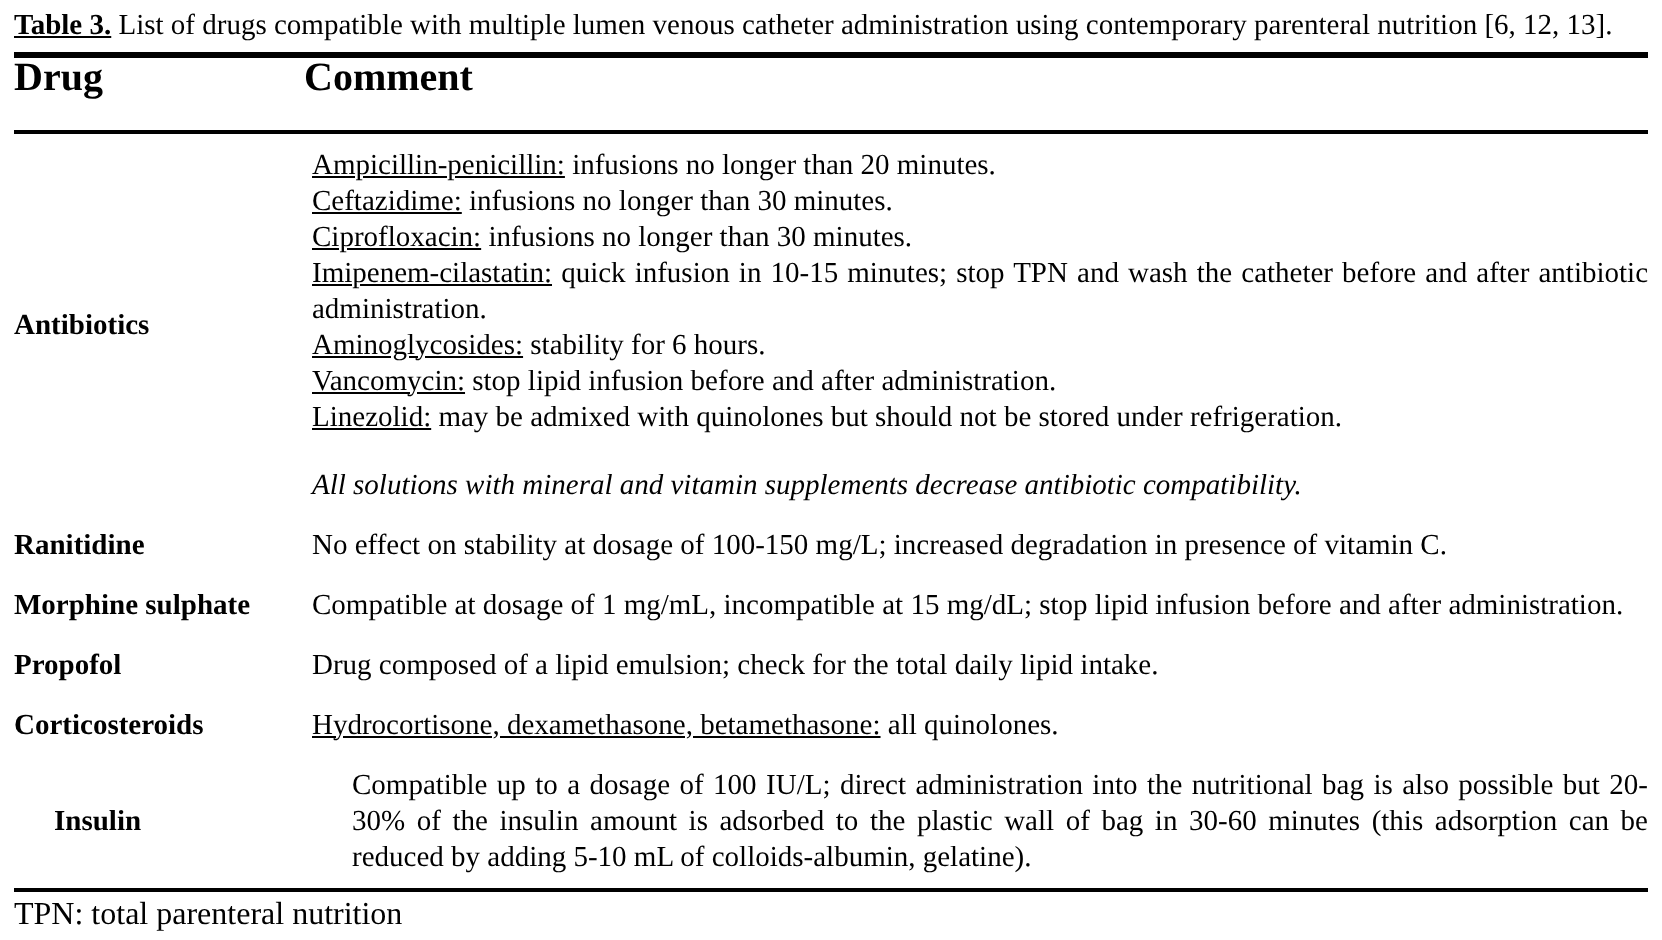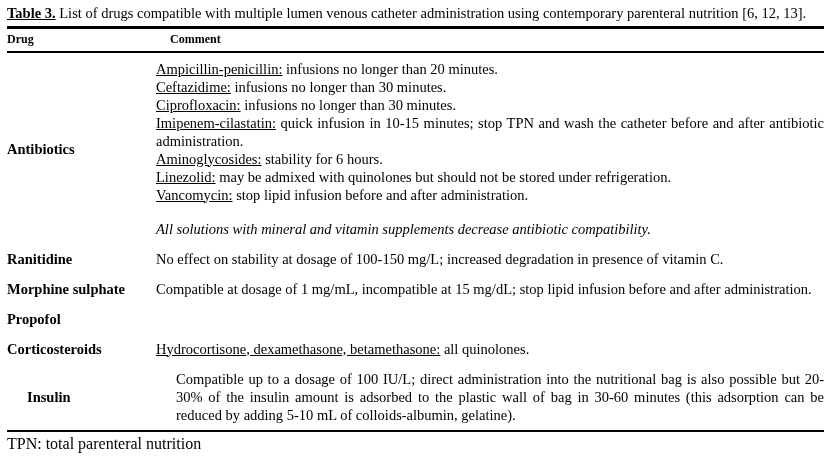--- a/index.html
+++ b/index.html
@@ -31,25 +31,24 @@
   .rule {
     height: 2px;
     background: #000000;
   }
   .rule.thick {
     height: 3px;
   }
   .hdr-row {
     display: flex;
     align-items: baseline;
-    padding: 2px 0 3px 0;
-    font-size: 12px;
+    padding: 2px 0 17px 0;
+    font-size: 20px;
     font-weight: bold;
     line-height: 17px;
-    gap: 18px;
   }
   .col-drug {
     flex: 0 0 145px;
     width: 145px;
   }
   .col-comment {
     flex: 1 1 auto;
     min-width: 0;
   }
   .tbody {
@@ -107,39 +106,42 @@
 
   <div class="tbody">
       <div class="row">
         <div class="col-drug">Antibiotics</div>
         <div class="col-comment">
           <div class="line"><span class="lead">Ampicillin-penicillin:</span> <span>infusions no longer than 20 minutes.</span></div>
           <div class="line"><span class="lead">Ceftazidime:</span> <span>infusions no longer than 30 minutes.</span></div>
           <div class="line"><span class="lead">Ciprofloxacin:</span> <span>infusions no longer than 30 minutes.</span></div>
           <div class="line"><span class="lead">Imipenem-cilastatin:</span> <span>quick infusion in 10-15 minutes; stop TPN and wash the catheter before and after antibiotic administration.</span></div>
           <div class="line"><span class="lead">Aminoglycosides:</span> <span>stability for 6 hours.</span></div>
+          <div class="line"><span class="lead">Vancomycin:</span> <span>stop lipid infusion before and after administration.</span></div>
           <div class="line"><span class="lead">Linezolid:</span> <span>may be admixed with quinolones but should not be stored under refrigeration.</span></div>
-          <div class="line"><span class="lead">Vancomycin:</span> <span>stop lipid infusion before and after administration.</span></div>
           <div class="line em"><span>All solutions with mineral and vitamin supplements decrease antibiotic compatibility.</span></div>
         </div>
       </div>
       <div class="row">
         <div class="col-drug">Ranitidine</div>
         <div class="col-comment">
           <div class="line"><span>No effect on stability at dosage of 100-150 mg/L; increased degradation in presence of vitamin C.</span></div>
         </div>
       </div>
       <div class="row">
         <div class="col-drug">Morphine sulphate</div>
         <div class="col-comment">
           <div class="line"><span>Compatible at dosage of 1 mg/mL, incompatible at 15 mg/dL; stop lipid infusion before and after administration.</span></div>
         </div>
       </div>
       <div class="row">
         <div class="col-drug">Propofol</div>
+        <div class="col-comment">
+          <div class="line"><span>Drug composed of a lipid emulsion; check for the total daily lipid intake.</span></div>
+        </div>
       </div>
       <div class="row">
         <div class="col-drug">Corticosteroids</div>
         <div class="col-comment">
           <div class="line"><span class="lead">Hydrocortisone, dexamethasone, betamethasone:</span> <span>all quinolones.</span></div>
         </div>
       </div>
       <div class="row">
         <div class="col-drug">Insulin</div>
         <div class="col-comment">

